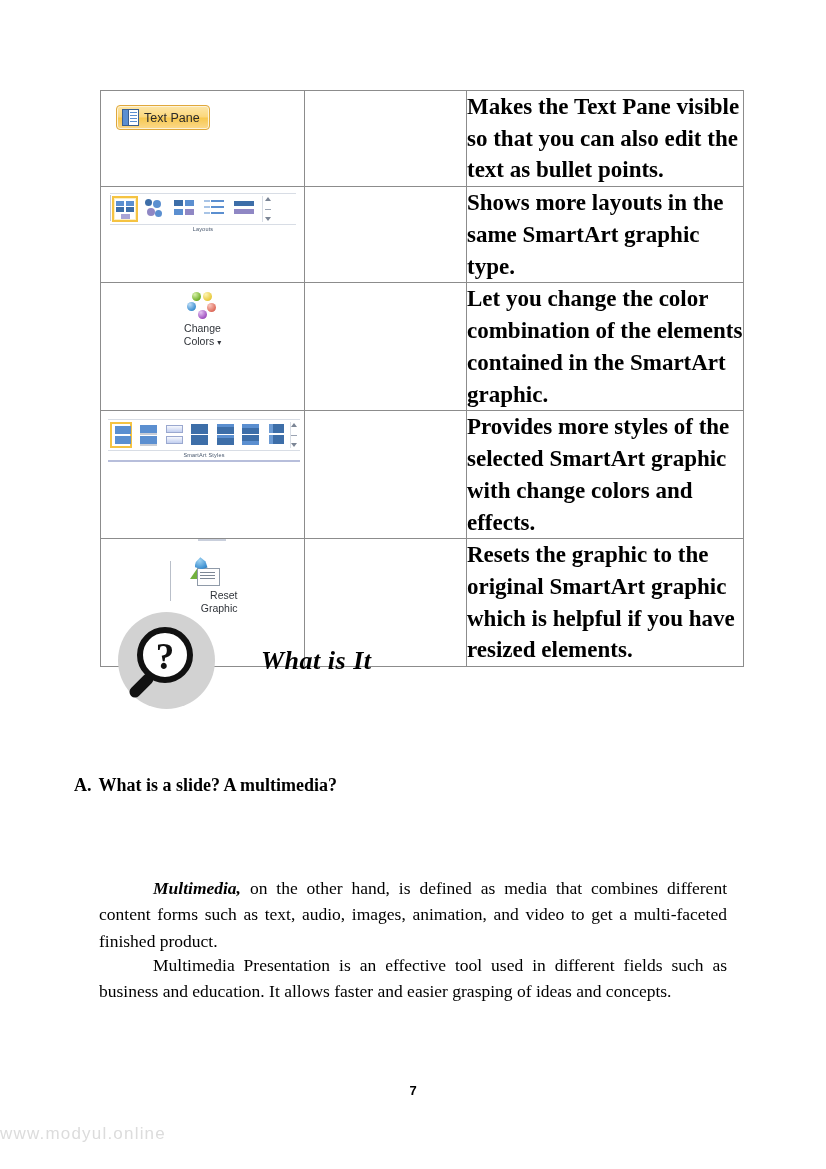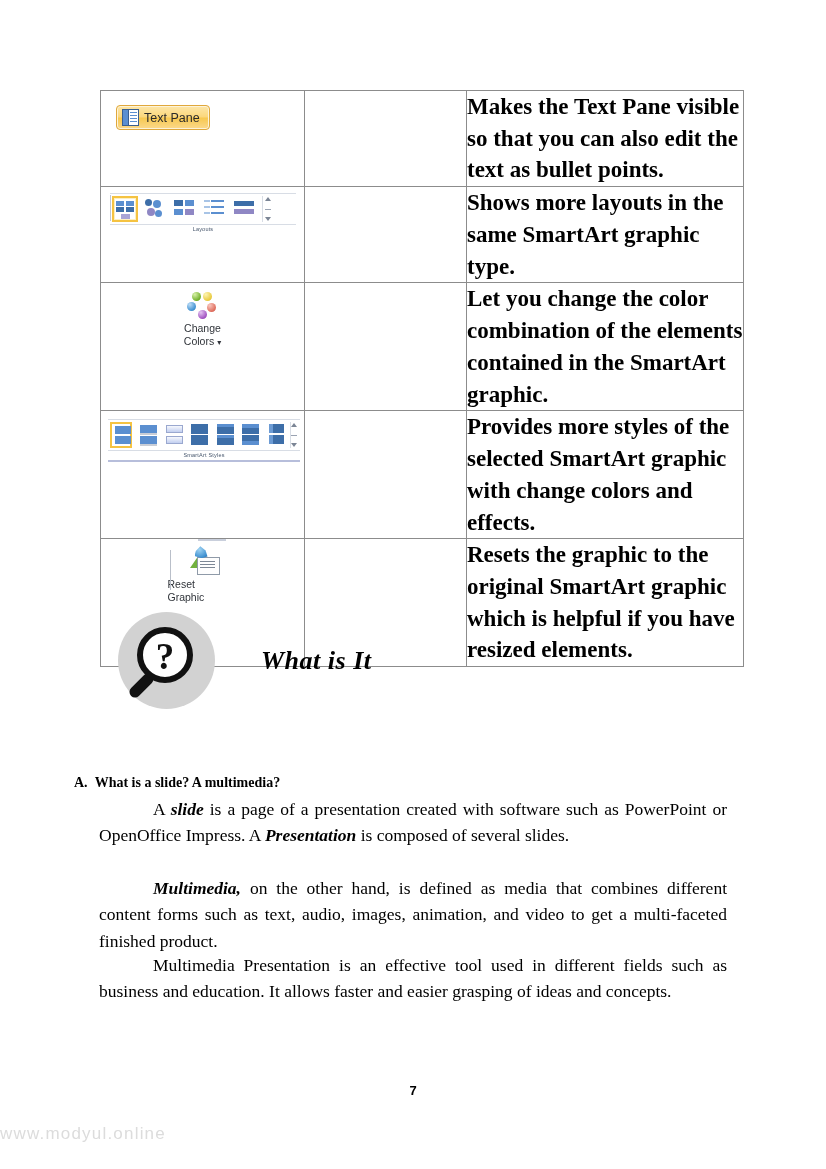--- a/index.html
+++ b/index.html
@@ -211,23 +211,23 @@
   .cc-text .arw { font-size: 8px; }
 
   
   .st { width: 100%; height: 100%; position: relative; background:#fff; }
   .st i { position: absolute; display: block; }
 
   
   .resetgraphic {
     position: absolute;
     left: 50%;
-    top: 7px;
+    top: 18px;
     transform: translateX(-50%);
-    text-align: left;
+    text-align: right;
     width: 70px;
   }
   .rg-icon {
     position: relative;
     width: 34px; height: 30px;
     margin: 0 auto 2px auto;
   }
   .rg-doc {
     position: absolute;
     left: 11px; top: 11px;
@@ -312,21 +312,21 @@
     font-size: 26px;
     letter-spacing: .5px;
     white-space: nowrap;
   }
 
   
   .sec-heading {
     position: absolute;
     left: 74px;
     top: 775px;
-    font-size: 14px;
+    font-size: 18px;
     font-weight: bold;
     white-space: nowrap;
   }
   .sec-heading .lbl { margin-right: 7px; }
 
   
   .page-number {
     position: absolute;
     left: 0; right: 0;
     top: 1083px;
@@ -570,23 +570,20 @@
         <text x="47" y="57" font-family="Liberation Serif, serif" font-size="37" font-weight="bold" text-anchor="middle" fill="#111">?</text>
       </svg>
     </div>
     <div class="whatisit-title">What is It</div>
   </div>
 
   <div class="sec-heading">
     <span class="lbl">A.</span><span>What is a slide? A multimedia?</span>
   </div>
 
-  <p class="para" style="top:796px">
-    <span>A </span><span class="bi">slide</span><span> is a page of a presentation created with software such as PowerPoint or OpenOffice Impress. A </span><span class="bi">Presentation</span><span> is composed of several slides.</span>
-  </p>
 
   <p class="para" style="top:875px">
     <span class="bi">Multimedia,</span><span> on the other hand, is defined as media that combines different content forms such as text, audio, images, animation, and video to get a multi-faceted finished product.</span>
   </p>
 
   <p class="para" style="top:952px">Multimedia Presentation is an effective tool used in different fields such as business and education. It allows faster and easier grasping of ideas and concepts.</p>
 
   <div class="page-number">7</div>
   <div class="watermark">www.modyul.online</div>
 

